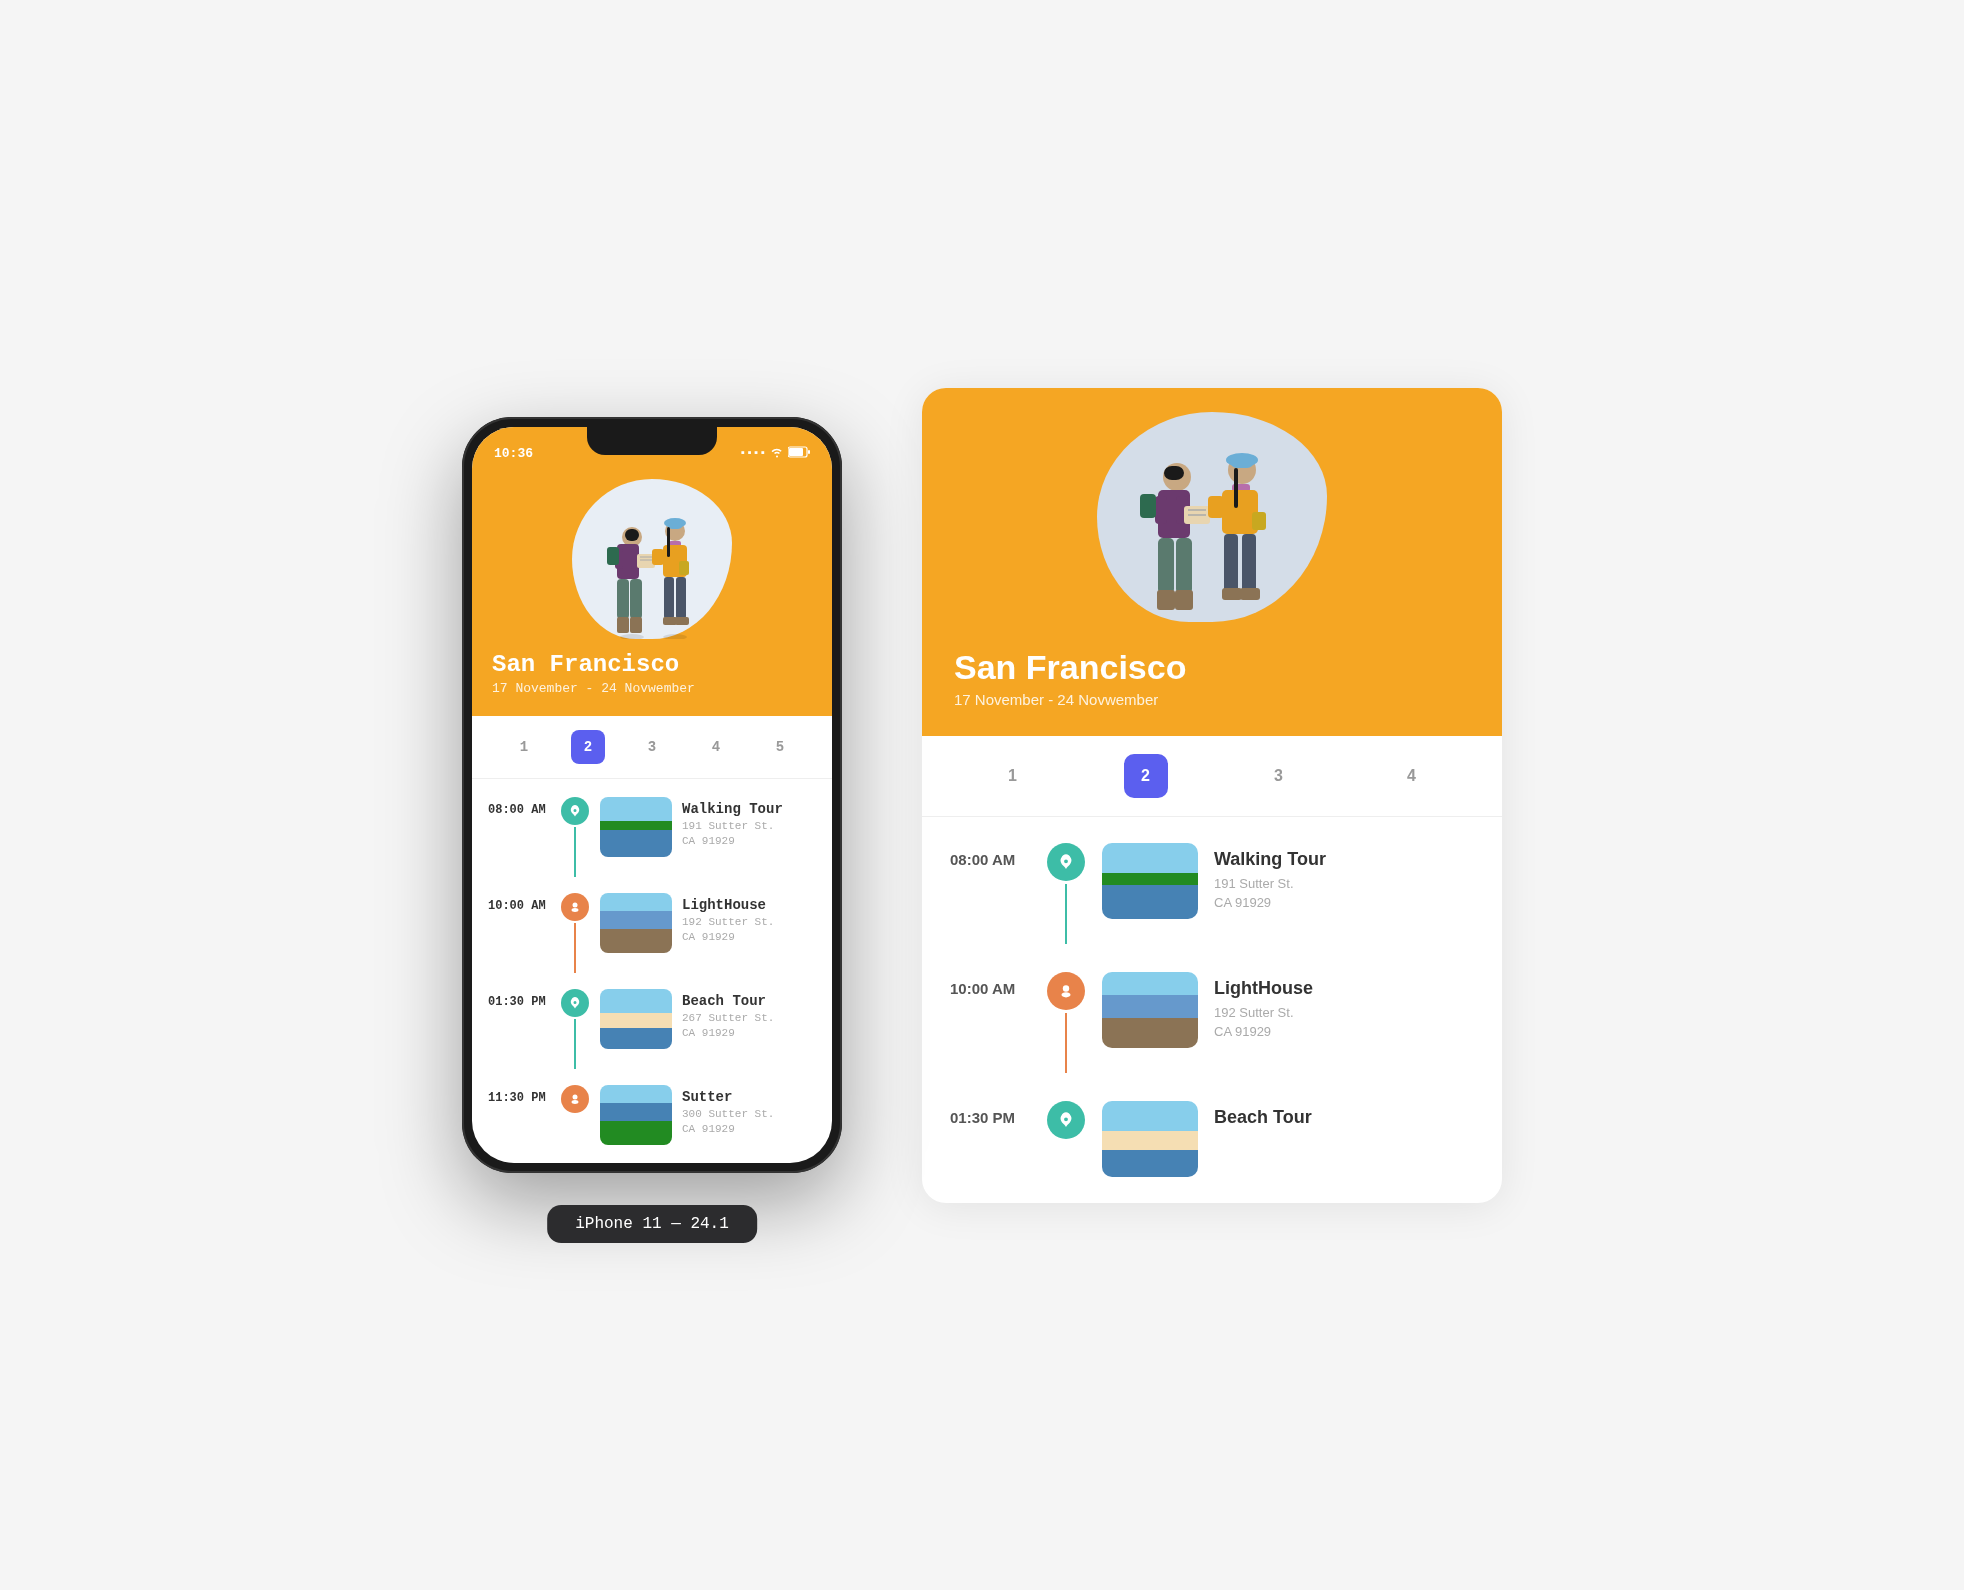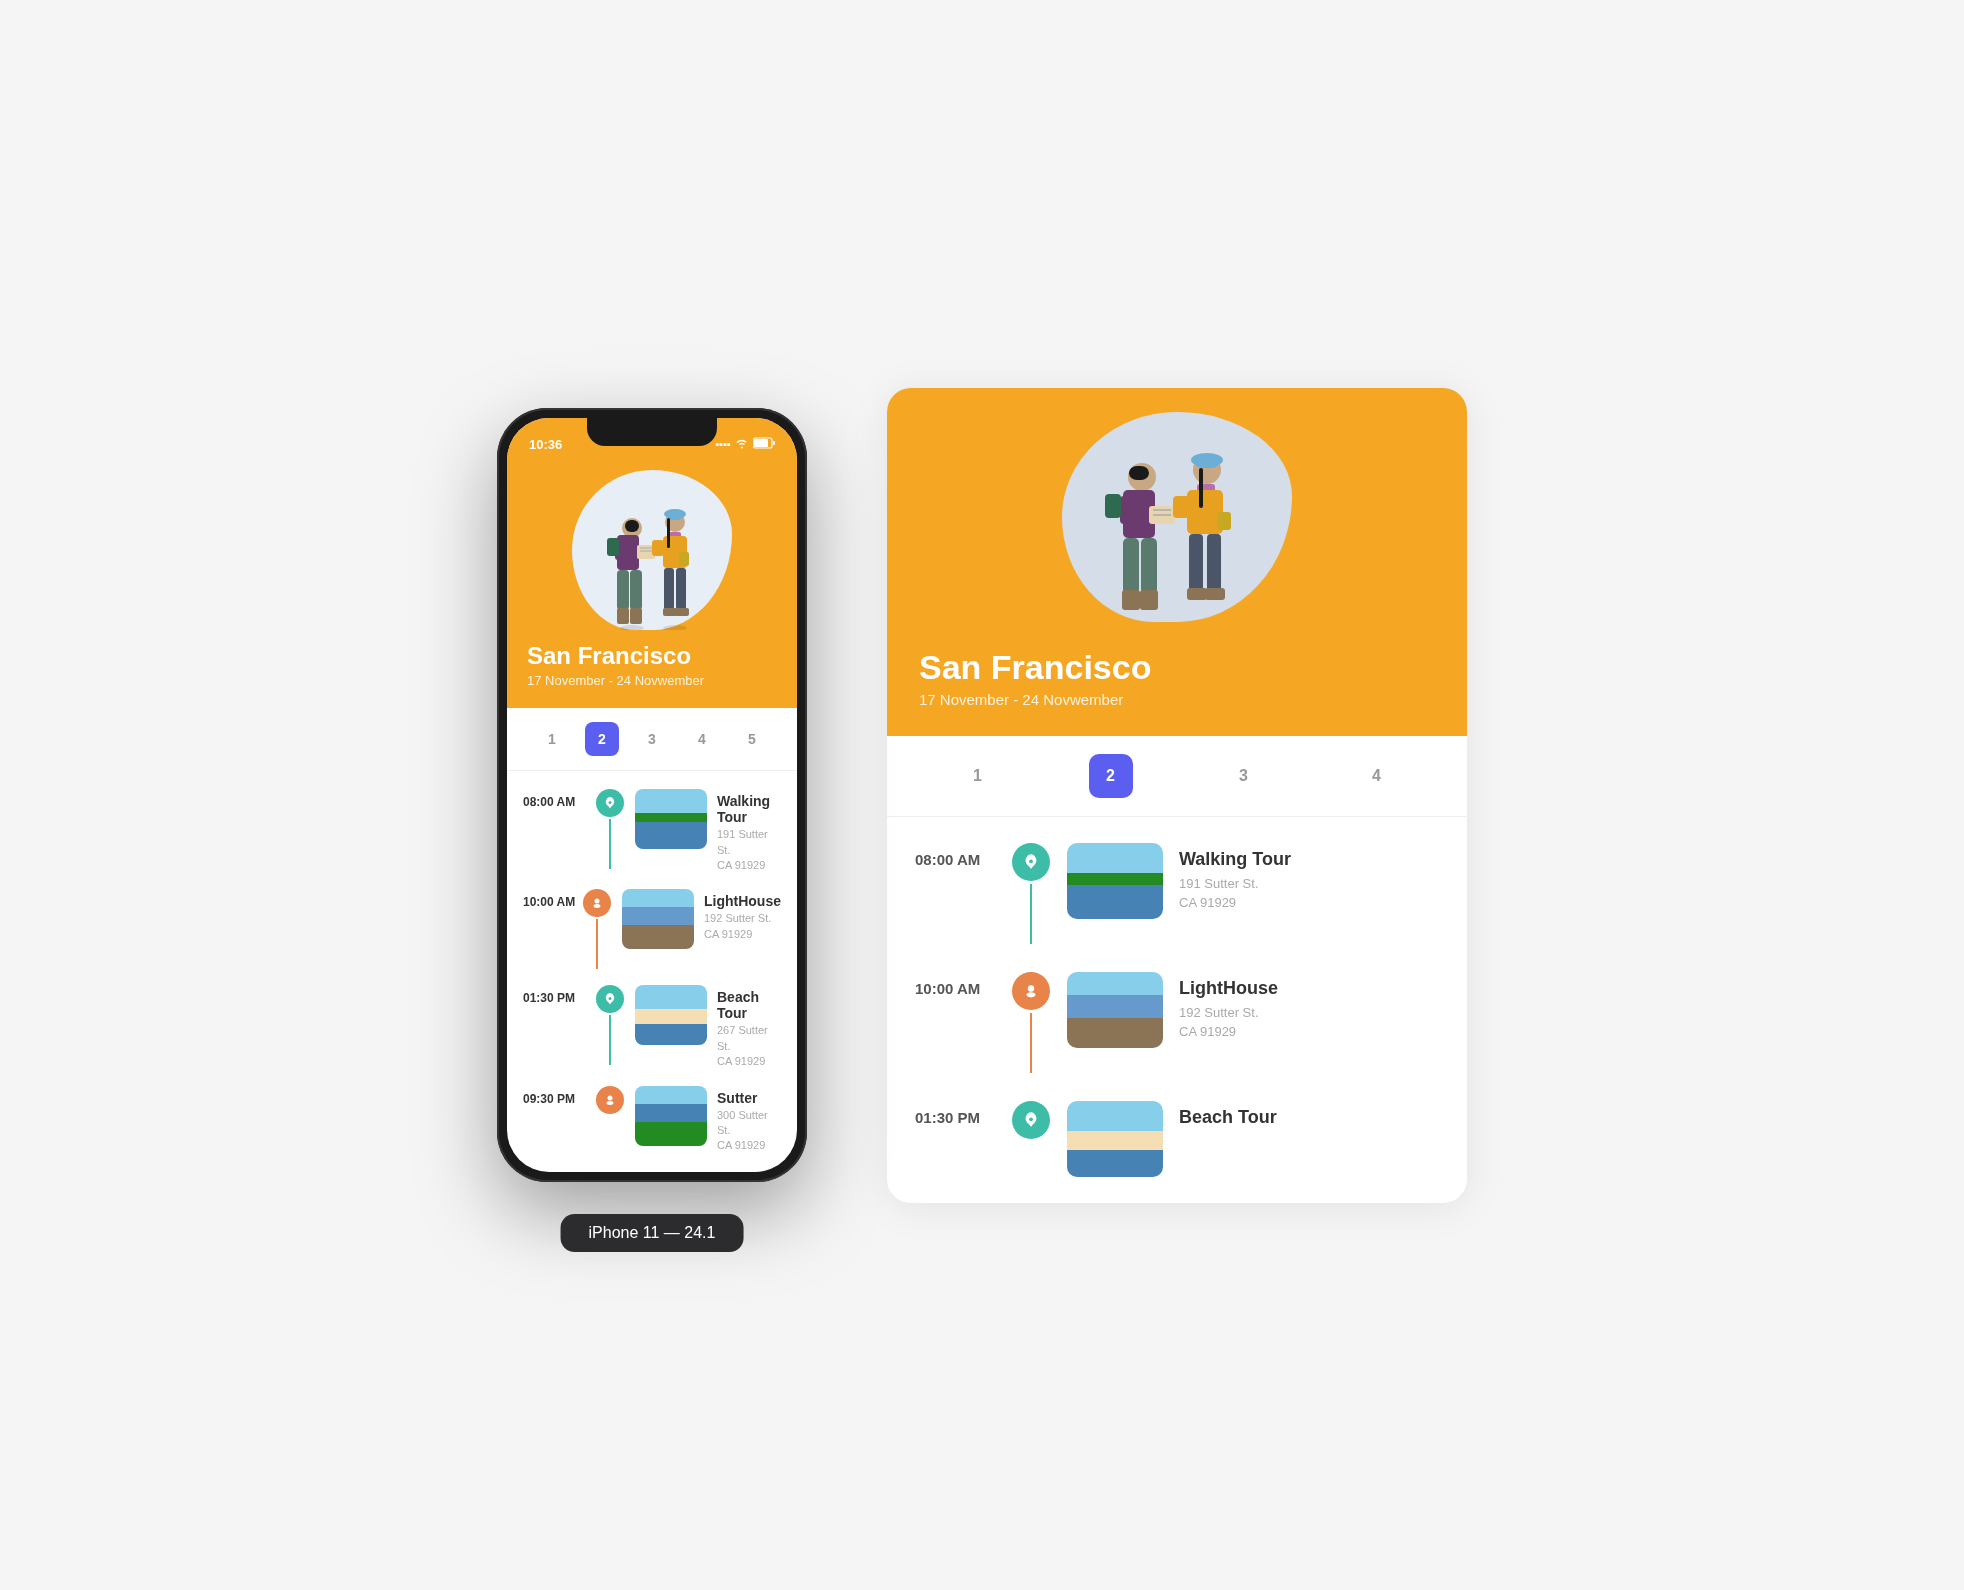--- a/index.html
+++ b/index.html
@@ -11,25 +11,26 @@
       align-items: center;
       justify-content: center;
       gap: 80px;
       font-family: -apple-system, 'SF Pro Display', 'Helvetica Neue', Arial, sans-serif;
       overflow: hidden;
     }
 
     
     .phone-mockup {
       position: relative;
-      width: 310px;
+      width: 380px;
       background: #1a1a1a;
       border-radius: 50px;
       padding: 10px;
       box-shadow: 0 30px 80px rgba(0,0,0,0.35), inset 0 0 0 2px #333;
+      font-family: Liberation Mono, monospace;
     }
     .phone-screen {
       background: #fff;
       border-radius: 42px;
       overflow: hidden;
       position: relative;
     }
     .phone-notch {
       position: absolute;
       top: 0; left: 50%;
@@ -497,21 +498,21 @@
         <div class="phone-item-info">
           <div class="phone-item-name">Beach Tour</div>
           <div class="phone-item-addr">
             <span>267 Sutter St.</span><br>
             <span>CA 91929</span>
           </div>
         </div>
       </div>
 
       <div class="phone-item">
-        <span class="phone-item-time">09:30 PM</span>
+        <span class="phone-item-time">11:30 PM</span>
         <div class="phone-item-connector">
           <div class="phone-item-dot dot-orange">
             <svg width="14" height="14" viewBox="0 0 14 14">
                 <circle cx="7" cy="5" r="2.5" fill="white"></circle>
                 <path d="M7 8c-2 0-3.5.9-3.5 2s1.5 2 3.5 2 3.5-.9 3.5-2S9 8 7 8z" fill="white"></path>
               </svg>
           </div>
         </div>
         <div class="phone-item-img">
           <div class="img-island"></div>

